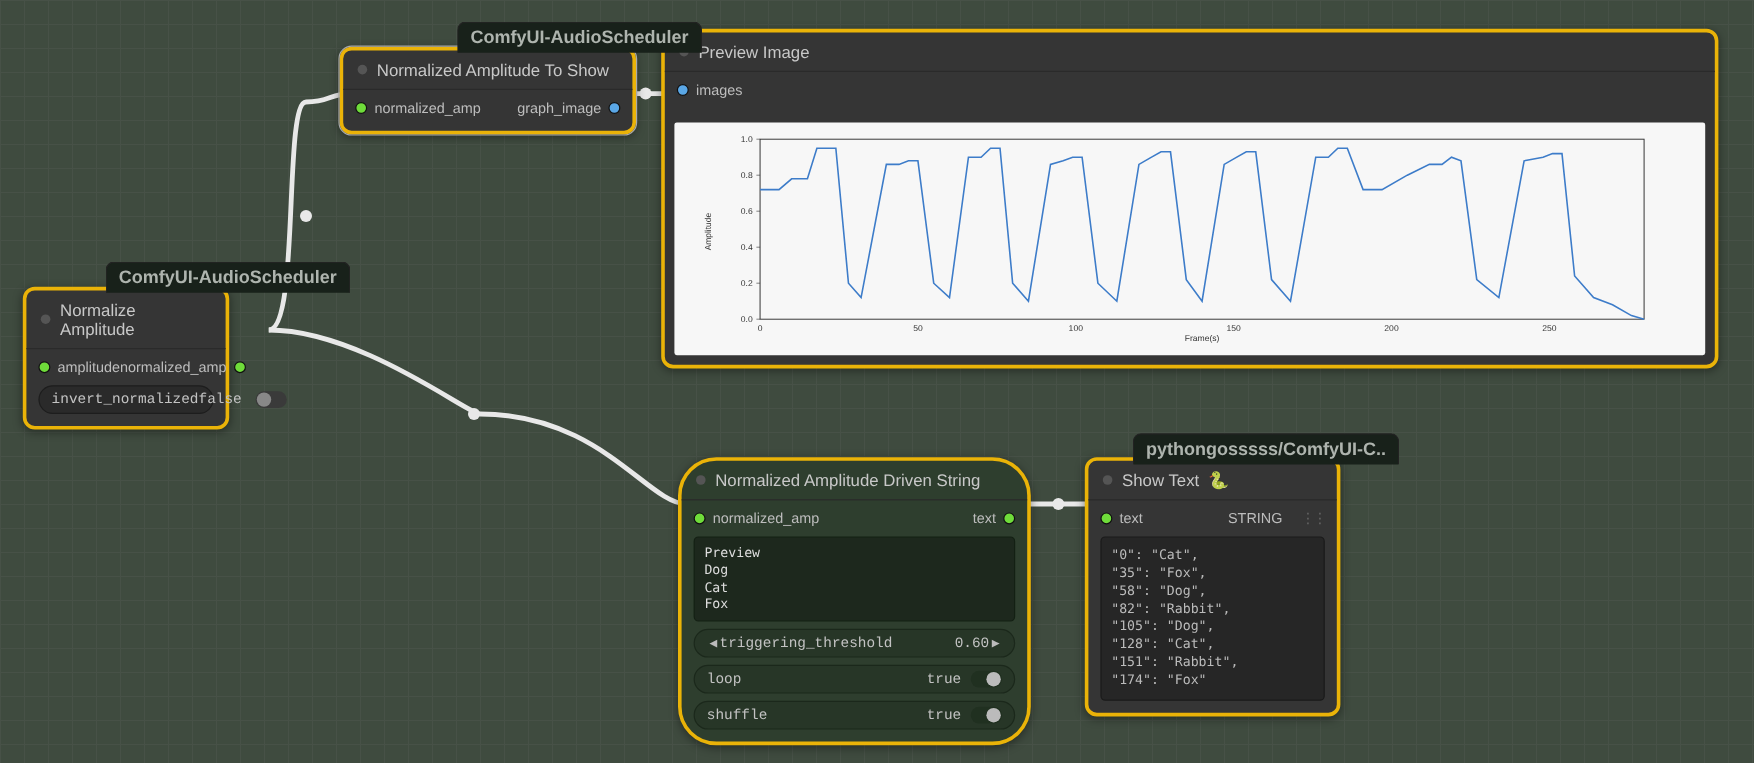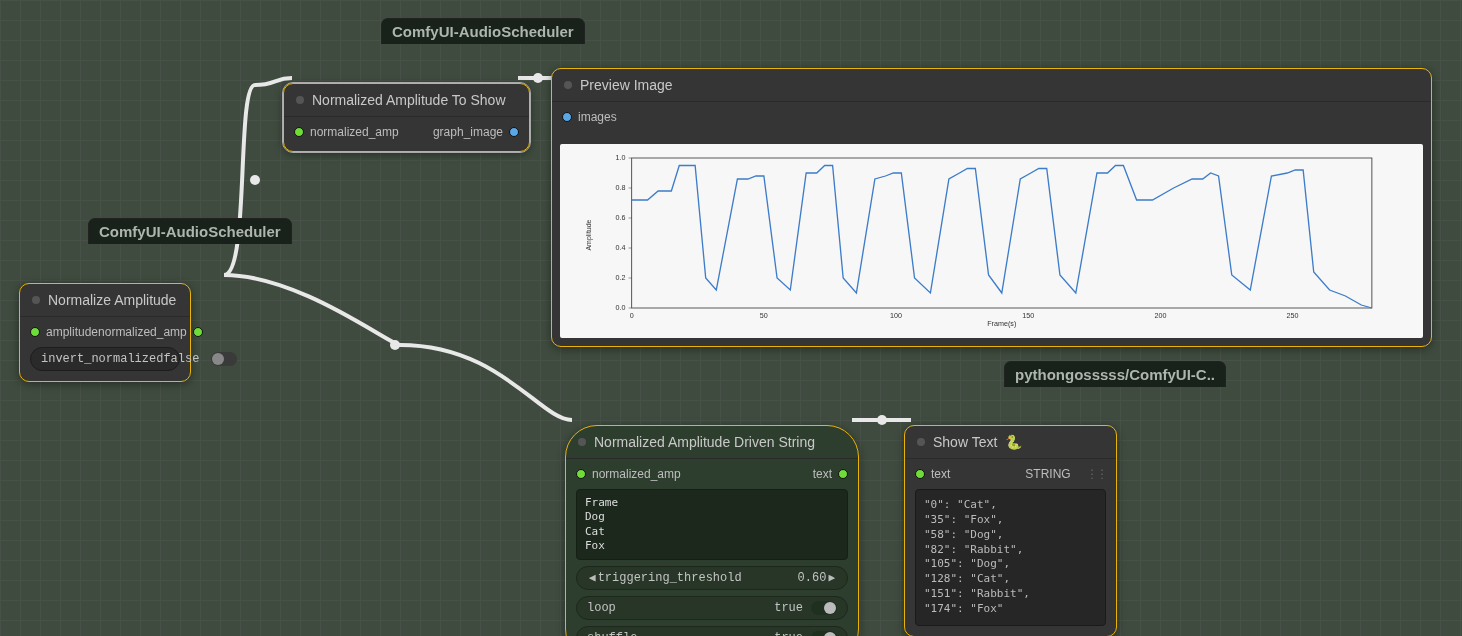--- a/index.html
+++ b/index.html
@@ -16,22 +16,22 @@
     position:relative;
     overflow:hidden;
   }
 
   
   .badge{position:absolute;background:#18211a;color:#aeb4ae;padding:4px 10px;
     border-radius:7px 7px 0 0;font-size:15px;font-weight:600;white-space:nowrap;z-index:5;
     border:1px solid #222;border-bottom:none;}
 
   
-  .node{position:absolute;background:#353535;border:1px solid #eab308;border-radius:10px;
-    box-shadow:0 2px 8px rgba(0,0,0,.4);z-index:4;margin-top:44px;}
+  .node{position:absolute;background:#353535;border:3px solid #eab308;border-radius:10px;
+    box-shadow:0 2px 8px rgba(0,0,0,.4);z-index:4;}
   .node.green{background:#2e3e2e;}
   .node.light{outline:1px solid #aaa;}
   .title{display:flex;align-items:center;gap:8px;padding:8px 12px;color:#c8c8c8;
     font-size:14px;border-bottom:1px solid #2a2a2a;}
   .dot-title{width:8px;height:8px;border-radius:50%;background:#555;flex:0 0 auto;}
   .body{padding:6px 10px 10px 10px;}
   .row{display:flex;justify-content:space-between;align-items:center;padding:2px 0;
     font-size:12px;color:#bdbdbd;}
   .port{display:flex;align-items:center;gap:6px;}
   .p{width:10px;height:10px;border-radius:50%;border:1px solid #111;}
@@ -193,21 +193,21 @@
     <div class="row">
       <span class="port">
           <span class="p green"></span>
           <span>normalized_amp</span>
         </span>
       <span class="port">
           <span>text</span>
           <span class="p green"></span>
         </span>
     </div>
-    <div class="textarea">Frame
+    <div class="textarea">Preview
 Dog
 Cat
 Fox</div>
     <div class="widget">
       <span class="arrow">◀</span>
       <span>triggering_threshold</span>
       <span style="margin-left:auto;"></span>
       <span>0.60</span>
       <span class="arrow">▶</span>
     </div>
@@ -225,21 +225,21 @@
       <span style="display:flex;align-items:center;gap:8px;">
         <span>true</span>
         <span class="toggle on">
             <span></span>
           </span>
       </span>
     </div>
   </div>
 </div>
 
-<div class="badge" style="left:1004px;top:361px;">pythongosssss/ComfyUI-C..</div>
+<div class="badge" style="left:944px;top:361px;">pythongosssss/ComfyUI-C..</div>
 <div class="node" style="left:904px;top:381px;width:213px;">
   <div class="title">
     <span class="dot-title"></span>
     <span>Show Text </span>
     <span class="emoji">🐍</span>
   </div>
   <div class="body">
     <div class="row">
       <span class="port">
           <span class="p green"></span>

